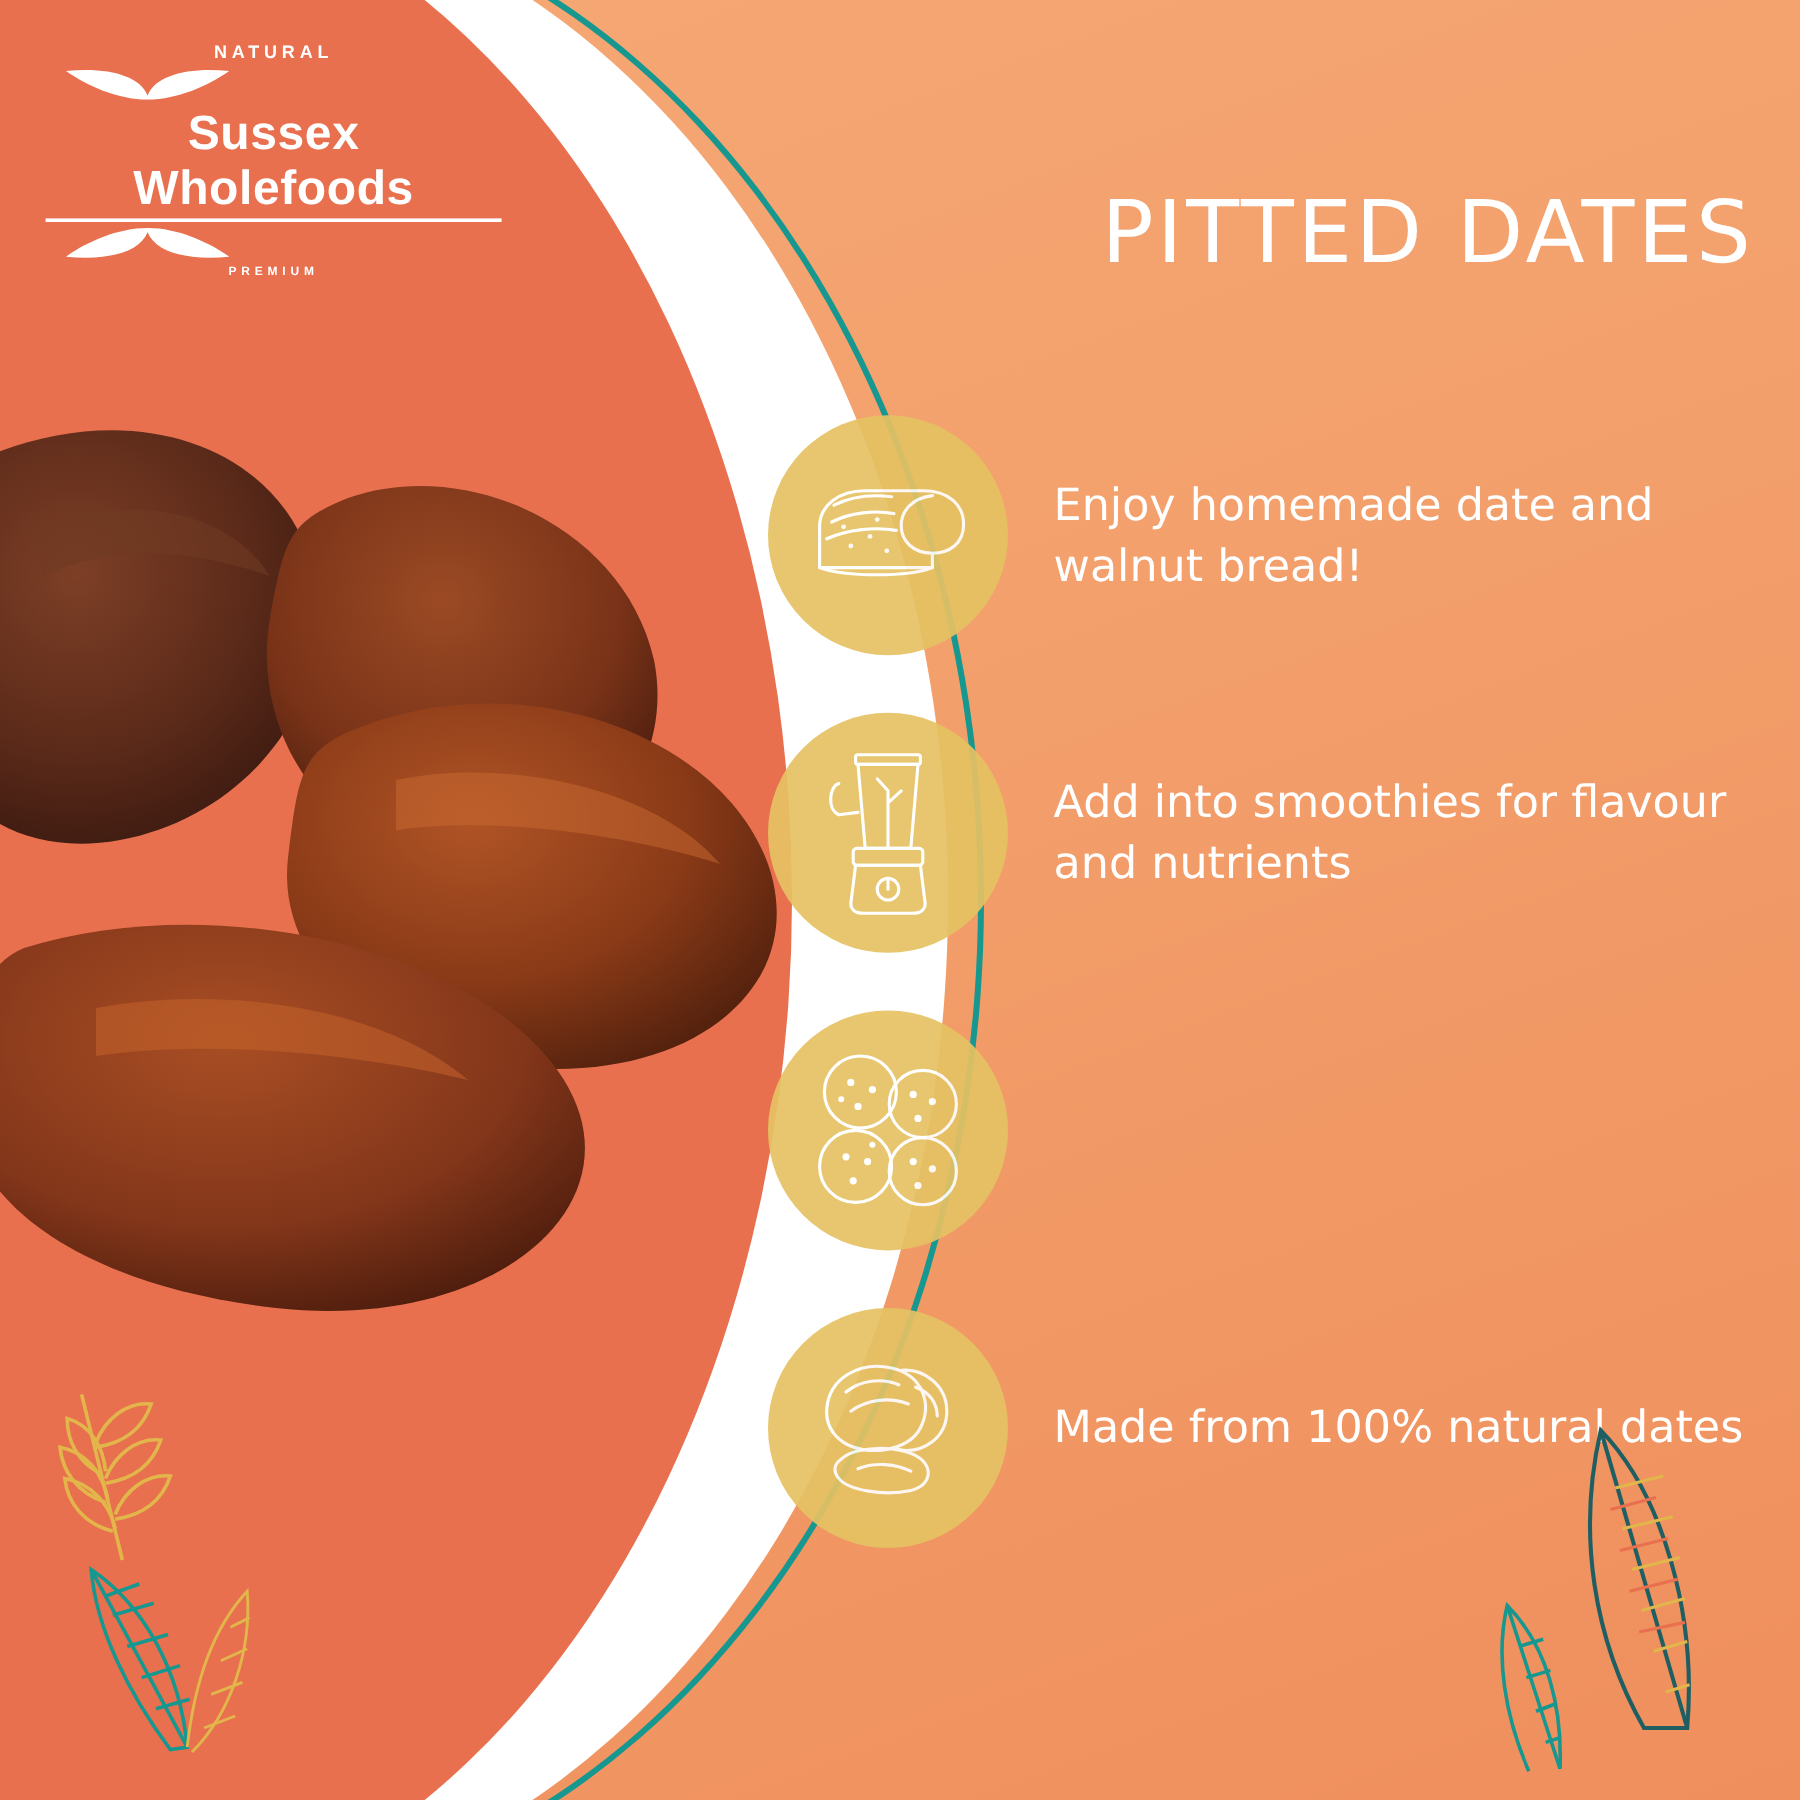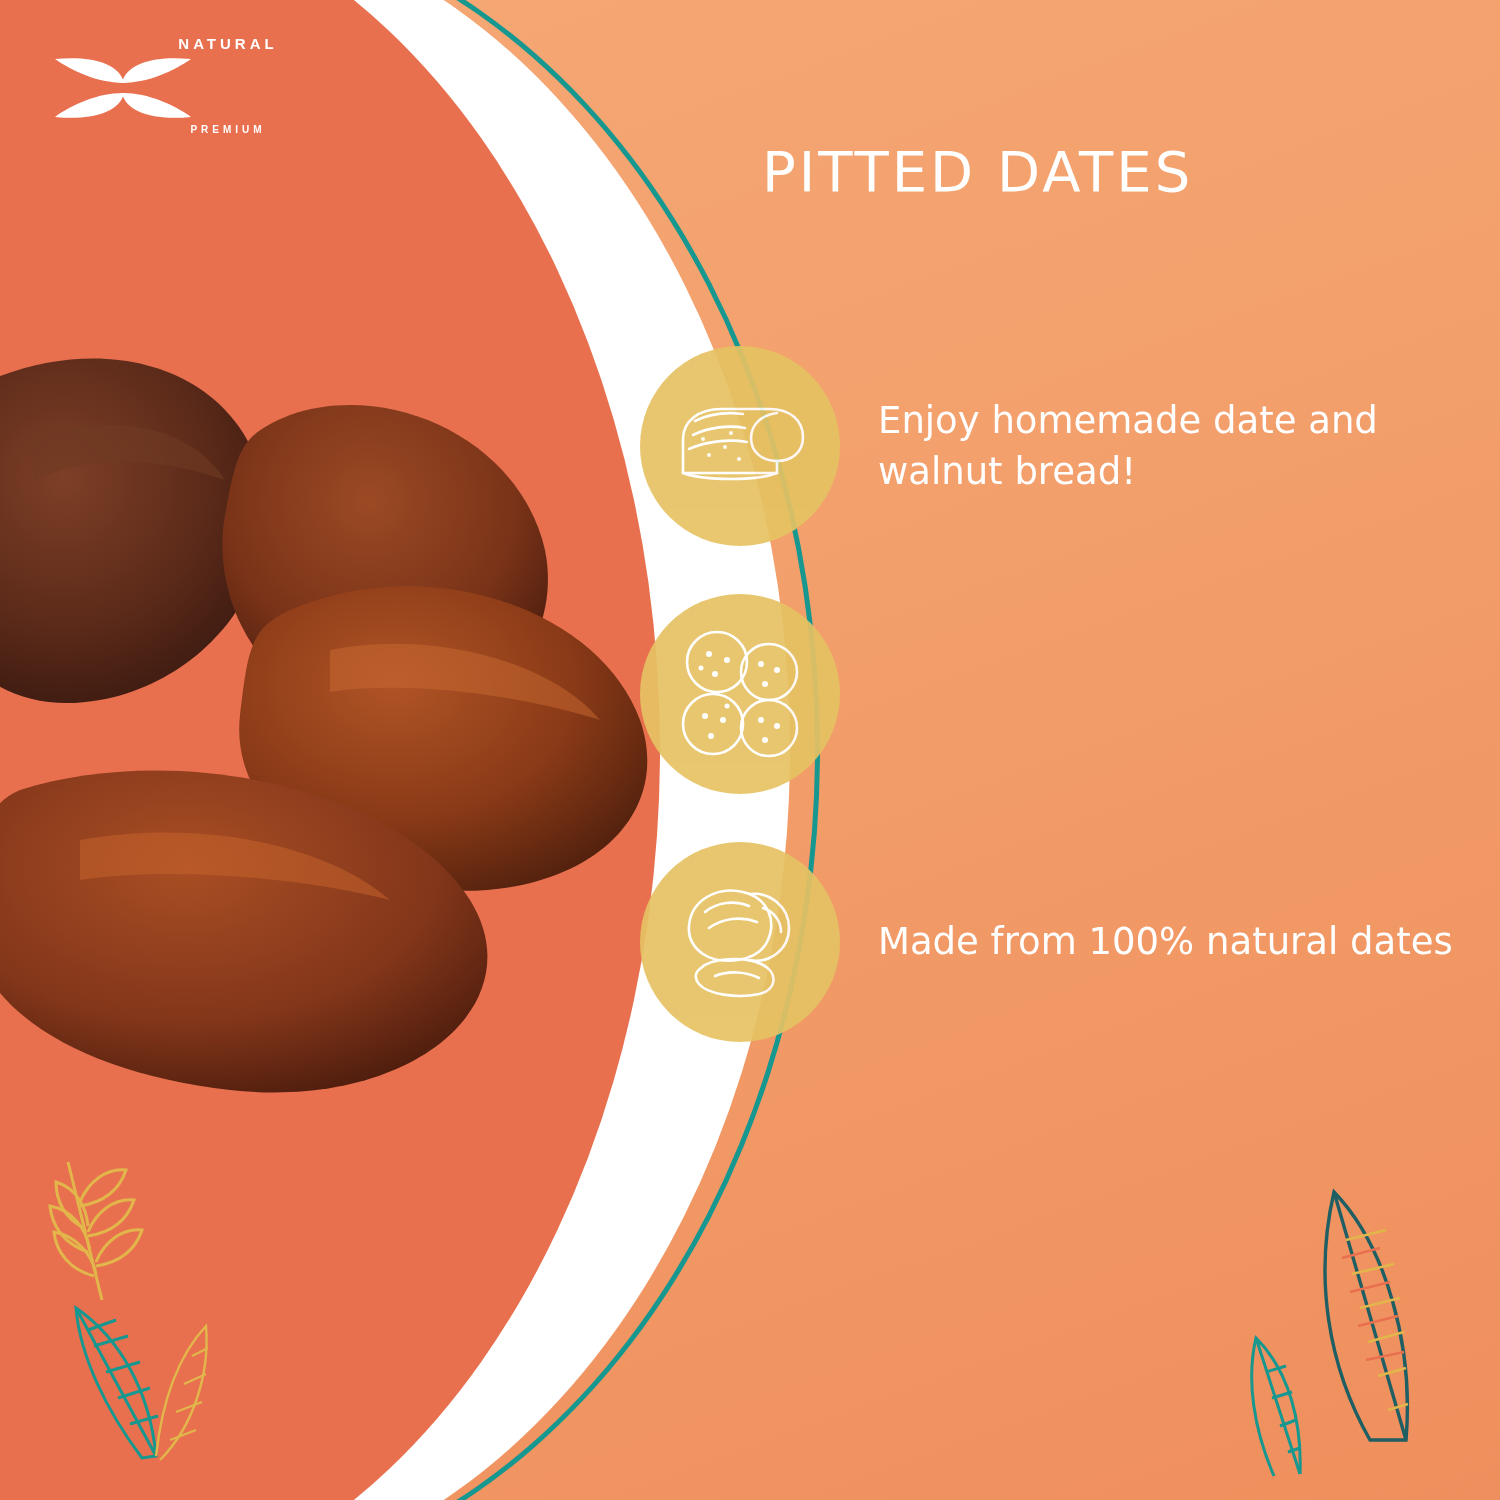--- a/index.html
+++ b/index.html
@@ -96,27 +96,27 @@
     left: -40px;
     top: 320px;
     width: 760px;
     height: 780px;
   }
 
   
   .title {
     position: absolute;
     right: 38px;
-    top: 139px;
+    top: 151px;
     color: #ffffff;
-    font-size: 56px;
+    font-size: 72px;
     letter-spacing: 3px;
     font-weight: normal;
     font-family: "DejaVu Sans", sans-serif;
-    text-align: left;
+    text-align: right;
     width: 700px;
   }
 
   
   .features {
     position: absolute;
     left: 640px;
     top: 346px;
     width: 820px;
   }
@@ -161,20 +161,21 @@
   <div class="bg-right"></div>
   <div class="curve-white"></div>
   <div class="curve-teal"></div>
   <div class="curve-orange"></div>
 
   <div class="logo">
     <div class="word-natural">NATURAL</div>
     <svg class="leaf-pair" viewBox="0 0 200 40">
       <path d="M100 34 C70 34 40 20 20 6 C60 2 92 10 100 30 C108 10 140 2 180 6 C160 20 130 34 100 34 Z" fill="#ffffff"></path>
     </svg>
+    <div class="brand">Sussex Wholefoods</div>
     <svg class="leaf-pair" viewBox="0 0 200 40">
       <path d="M100 6 C70 6 40 20 20 34 C60 38 92 30 100 10 C108 30 140 38 180 34 C160 20 130 6 100 6 Z" fill="#ffffff"></path>
     </svg>
     <div class="word-premium">PREMIUM</div>
   </div>
 
   <svg class="dates-photo" viewBox="0 0 760 780">
     <defs>
       <radialGradient id="d1" cx="40%" cy="35%" r="75%">
         <stop offset="0%" stop-color="#7d3f26"></stop>
@@ -231,20 +232,37 @@
               <circle cx="60" cy="66" r="2"></circle>
             <circle cx="74" cy="78" r="2"></circle>
               <circle cx="38" cy="58" r="2"></circle>
             <circle cx="66" cy="52" r="2"></circle>
           </g>
         </svg>
       </div>
       <div class="text">Enjoy homemade date and walnut bread!</div>
     </div>
 
+    <div class="feature">
+      <div class="badge">
+        <svg width="130" height="150" viewBox="0 0 130 150">
+          <g fill="none" stroke="#ffffff" stroke-width="2.6" stroke-linejoin="round" stroke-linecap="round">
+            <rect x="38" y="10" width="54" height="8" rx="2"></rect>
+            <path d="M40 18 L46 88 L84 88 L90 18 Z"></path>
+            <path d="M24 34 C16 36 14 56 24 60 L40 58"></path>
+            <path d="M65 88 L65 40 L56 30 M65 50 L76 40"></path>
+            <rect x="36" y="88" width="58" height="14" rx="3"></rect>
+            <path d="M38 102 L34 134 C34 139 38 142 44 142 L86 142 C92 142 96 139 96 134 L92 102 Z"></path>
+            <circle cx="65" cy="122" r="9"></circle>
+            <path d="M65 113 L65 122"></path>
+          </g>
+        </svg>
+      </div>
+      <div class="text">Add into smoothies for flavour and nutrients</div>
+    </div>
 
     <div class="feature">
       <div class="badge">
         <svg width="150" height="140" viewBox="0 0 150 140">
           <g fill="none" stroke="#ffffff" stroke-width="2.6">
             <circle cx="52" cy="38" r="30"></circle>
             <circle cx="104" cy="48" r="28"></circle>
             <circle cx="48" cy="100" r="30"></circle>
             <circle cx="104" cy="104" r="28"></circle>
           </g>

